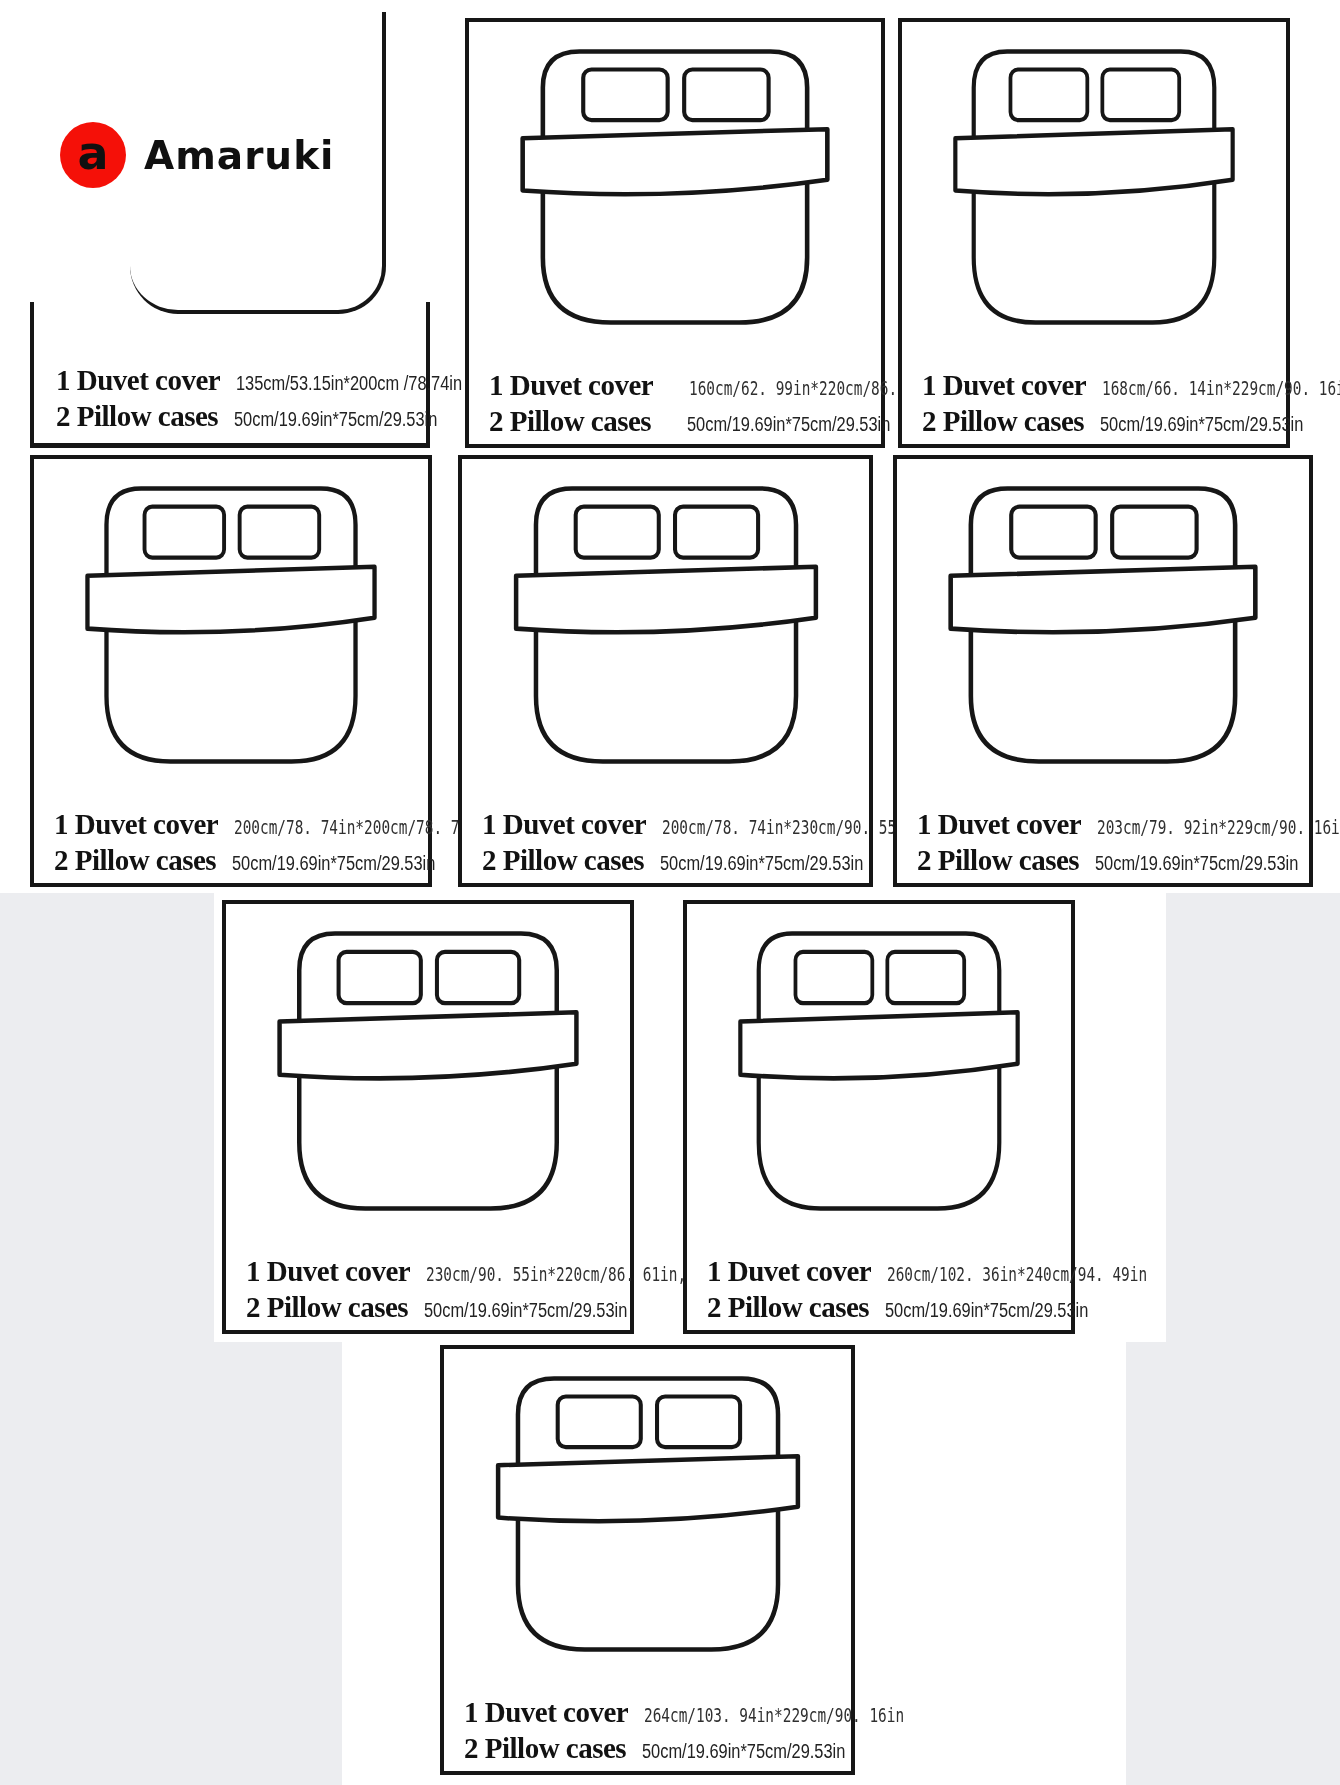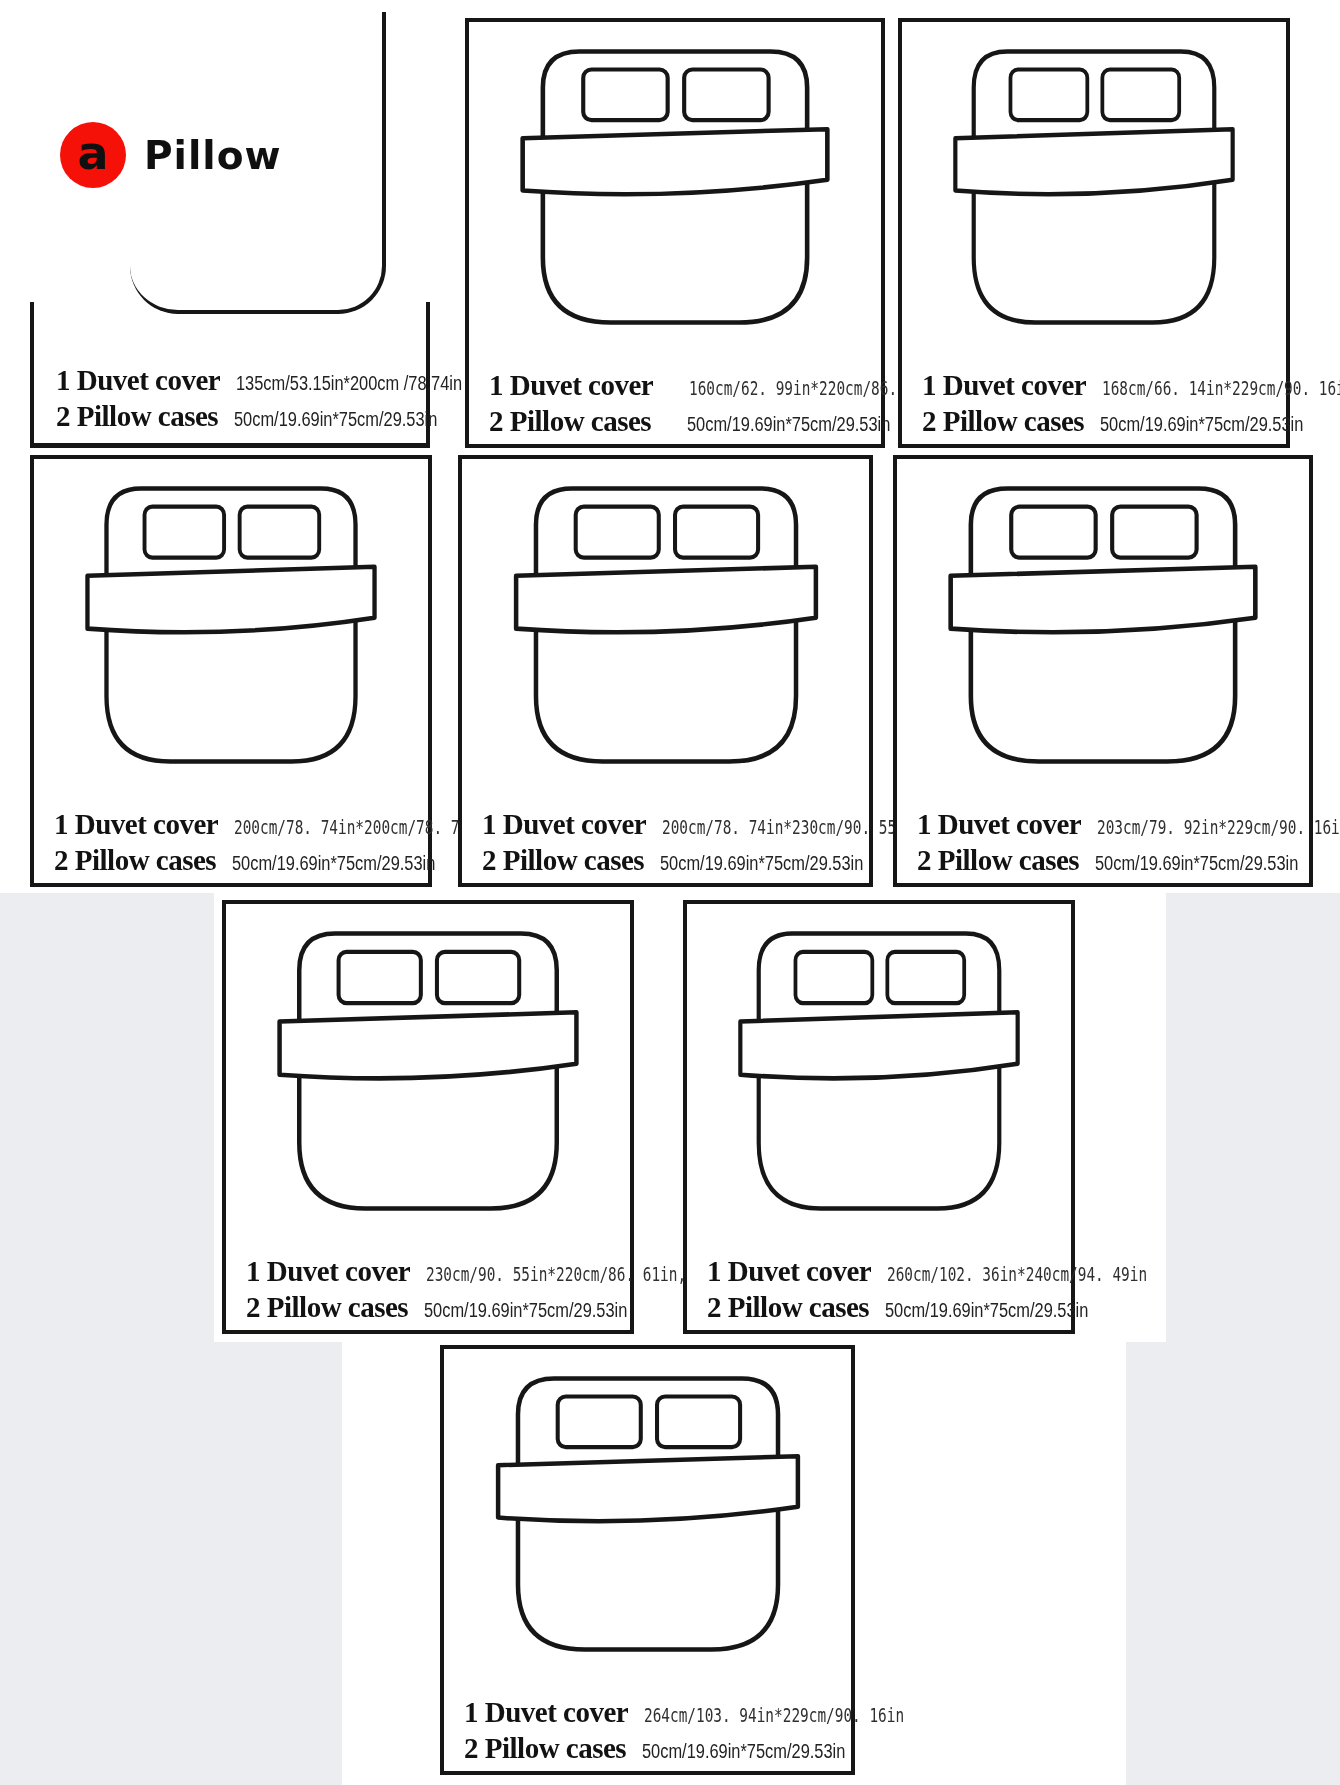--- a/index.html
+++ b/index.html
@@ -41,21 +41,21 @@
 
 <div class="gray" style="left:0;top:893px;width:214px;height:449px;"></div>
 <div class="gray" style="left:1166px;top:893px;width:174px;height:449px;"></div>
 <div class="gray" style="left:0;top:1342px;width:342px;height:443px;"></div>
 <div class="gray" style="left:1126px;top:1342px;width:214px;height:443px;"></div>
 
 <div class="logo">
   <div class="logo-circle">
     <span>a</span>
   </div>
-  <div class="logo-word">Pillow</div>
+  <div class="logo-word">Amaruki</div>
 </div>
 
 <div class="sliver"></div>
 <div class="p1box">
   <div class="ptxt" style="bottom:12px;left:22px;">
     <div class="trow">
       <span class="lbl">1 Duvet cover</span>
       <span class="sz sz-sans">135cm/53.15in*200cm /78.74in</span>
     </div>
     <div class="trow">

